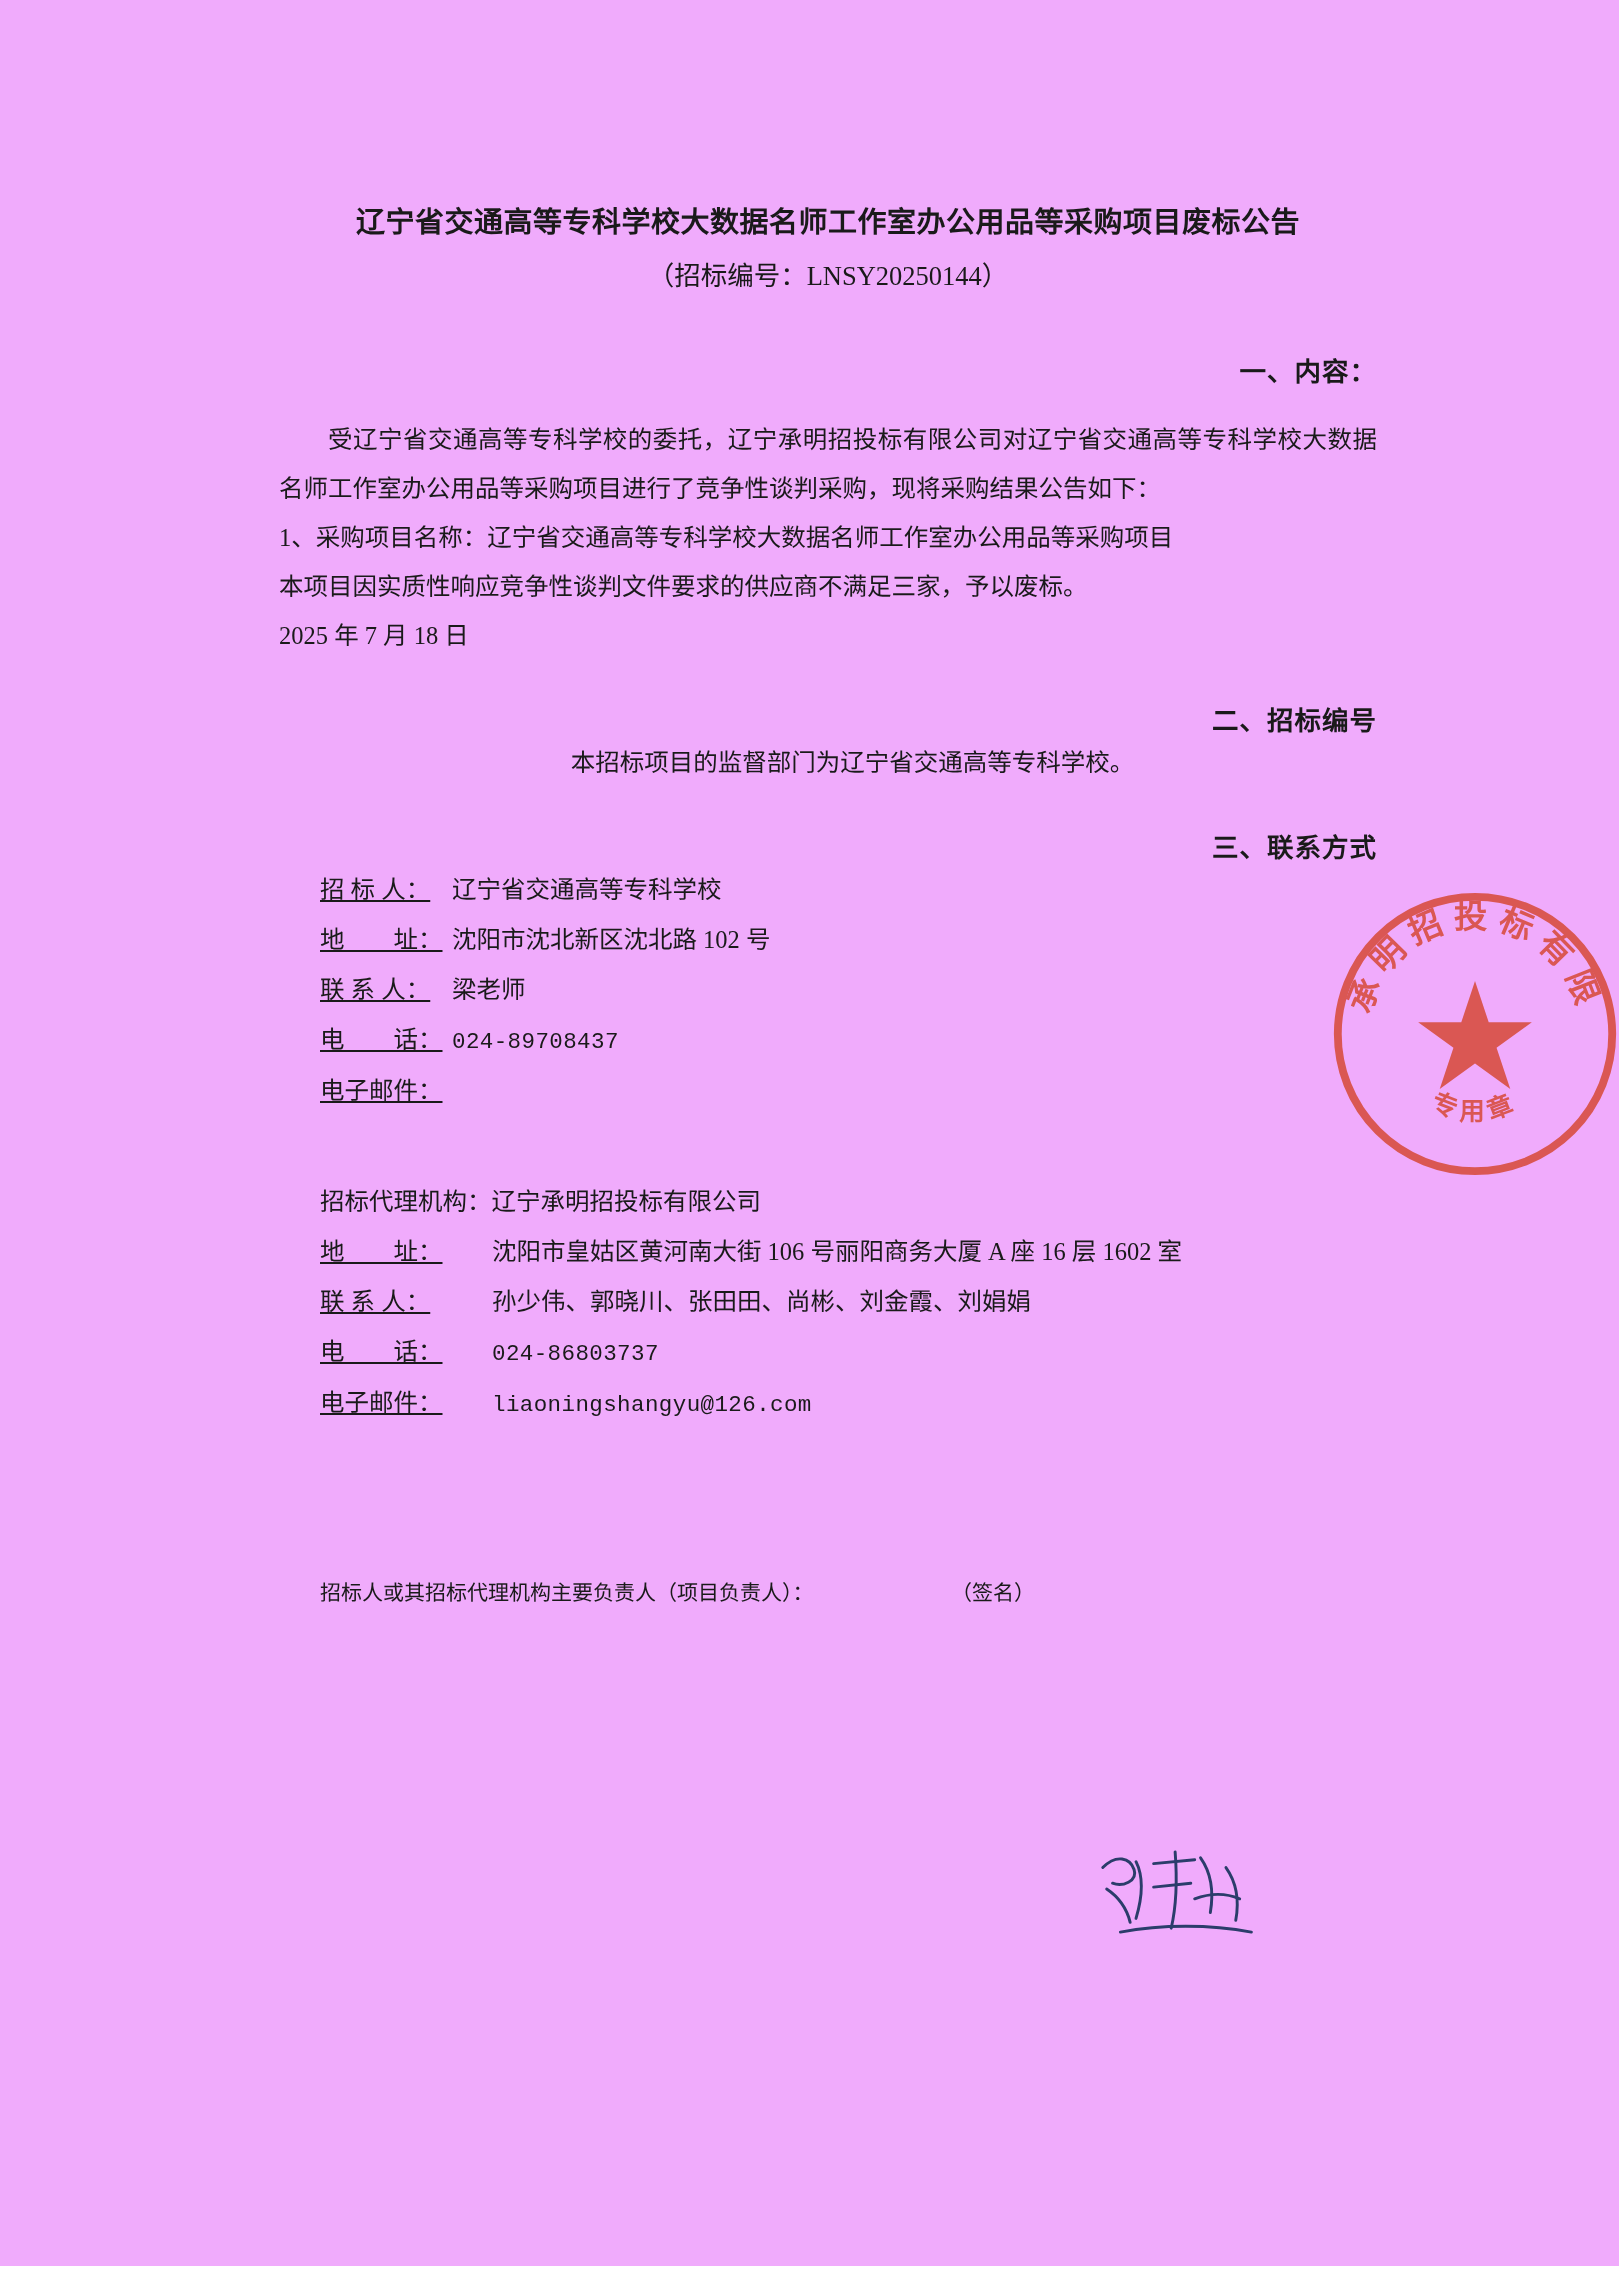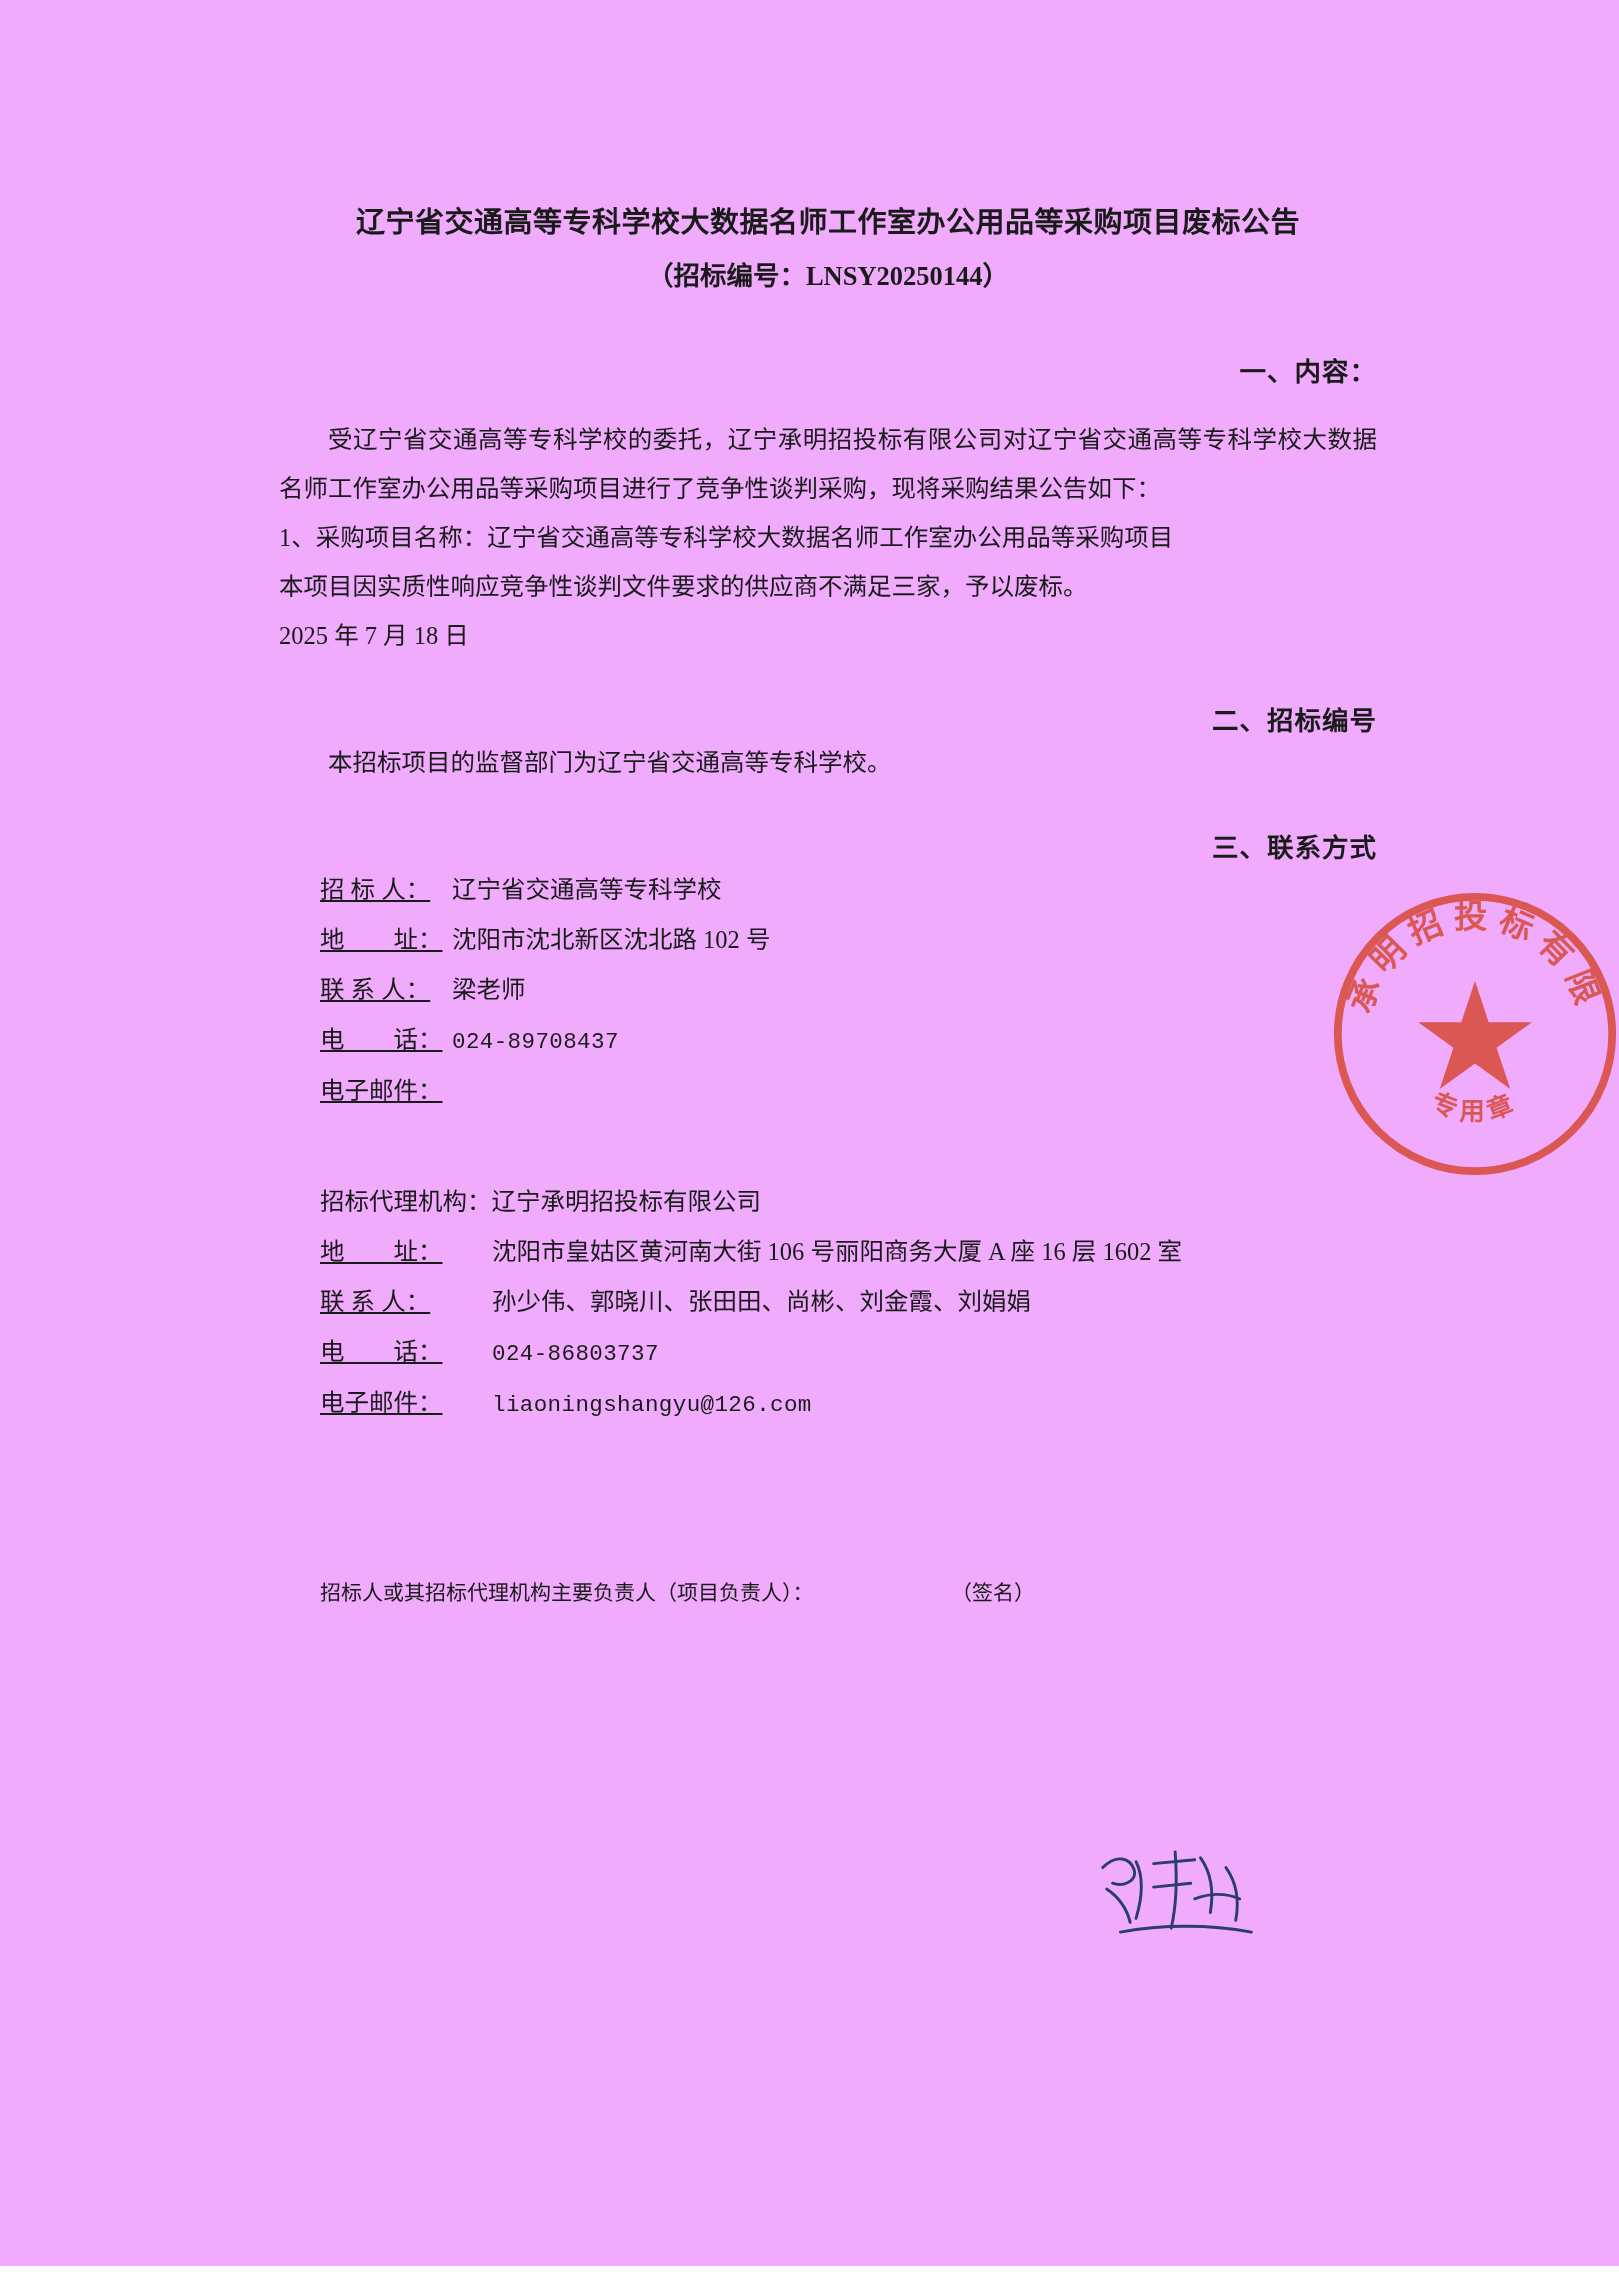--- a/index.html
+++ b/index.html
@@ -28,36 +28,36 @@
     font-weight: bold;
     letter-spacing: 0.5px;
     margin-top: 201px;
     line-height: 1.45;
   }
   .doc-subtitle {
     text-align: center;
     font-size: 26.5px;
     margin-top: 13.7px;
     line-height: 1.45;
-    font-weight: bold;
   }
   .section-head {
     font-size: 26.5px;
     font-weight: bold;
     margin-top: 55px;
     letter-spacing: 1px;
     text-align: right;
   }
   .section-head.tight {
     margin-top: 39px;
   }
   .para {
     font-size: 24.5px;
     line-height: 2.0;
     text-indent: 0;
+    text-align: center;
   }
   .para.indent {
     text-indent: 49px;
   }
   .para.body-first {
     margin-top: 25.5px;
     text-align: justify;
     text-justify: inter-ideograph;
   }
   .line {

